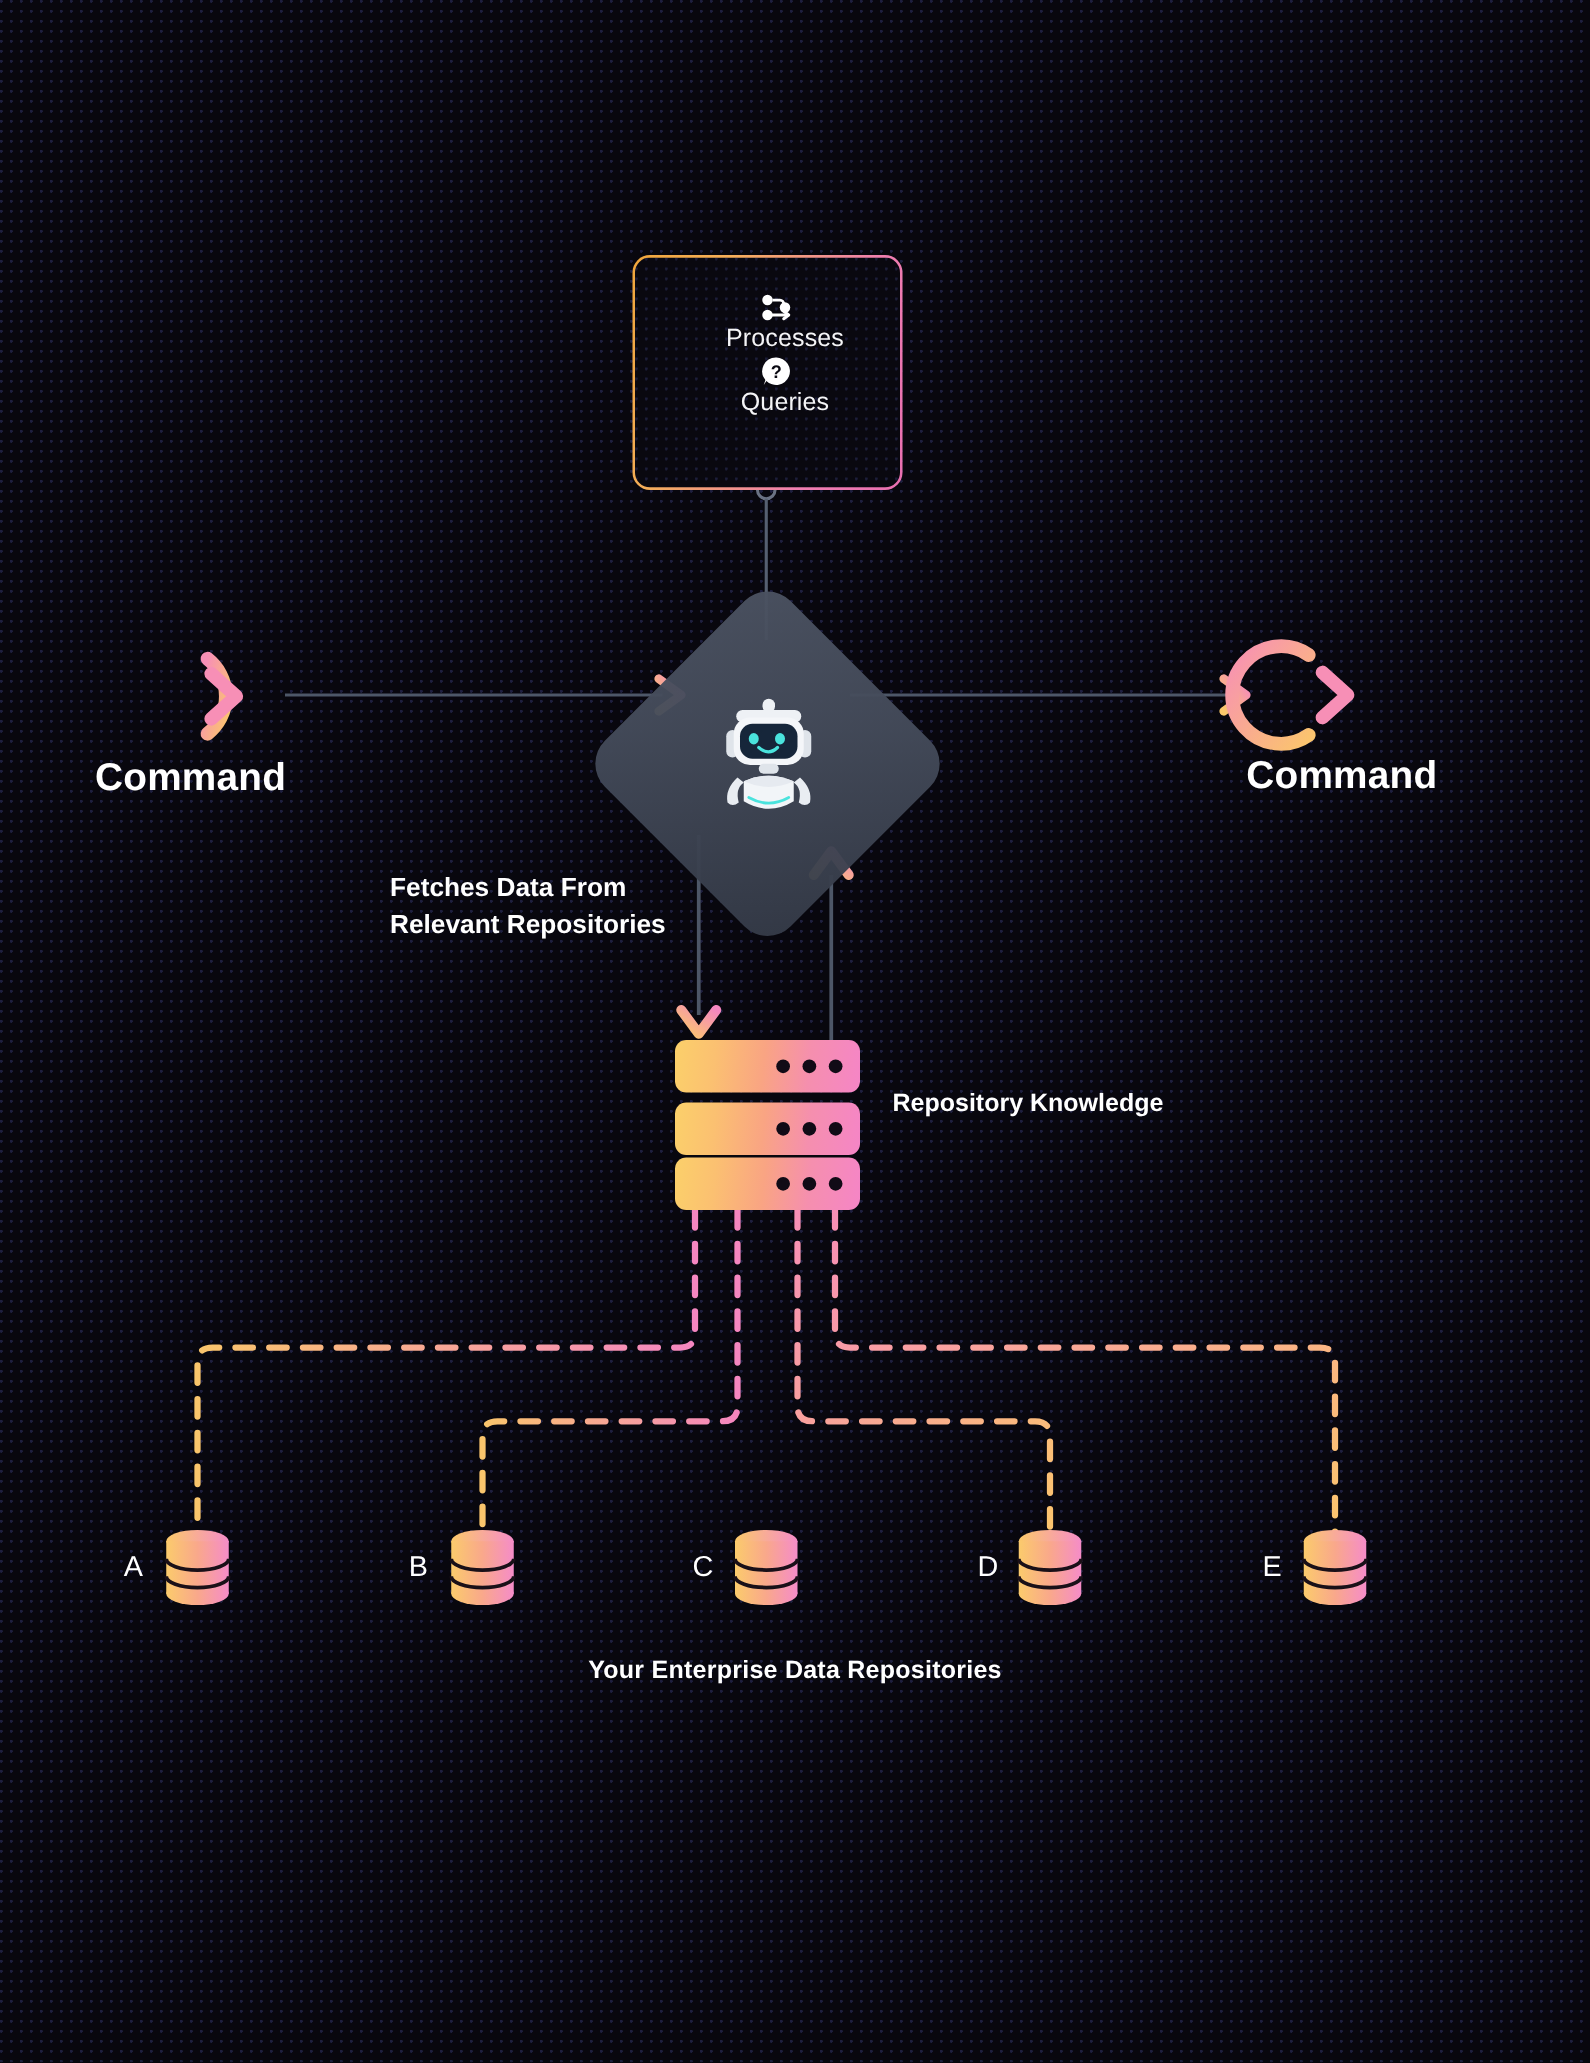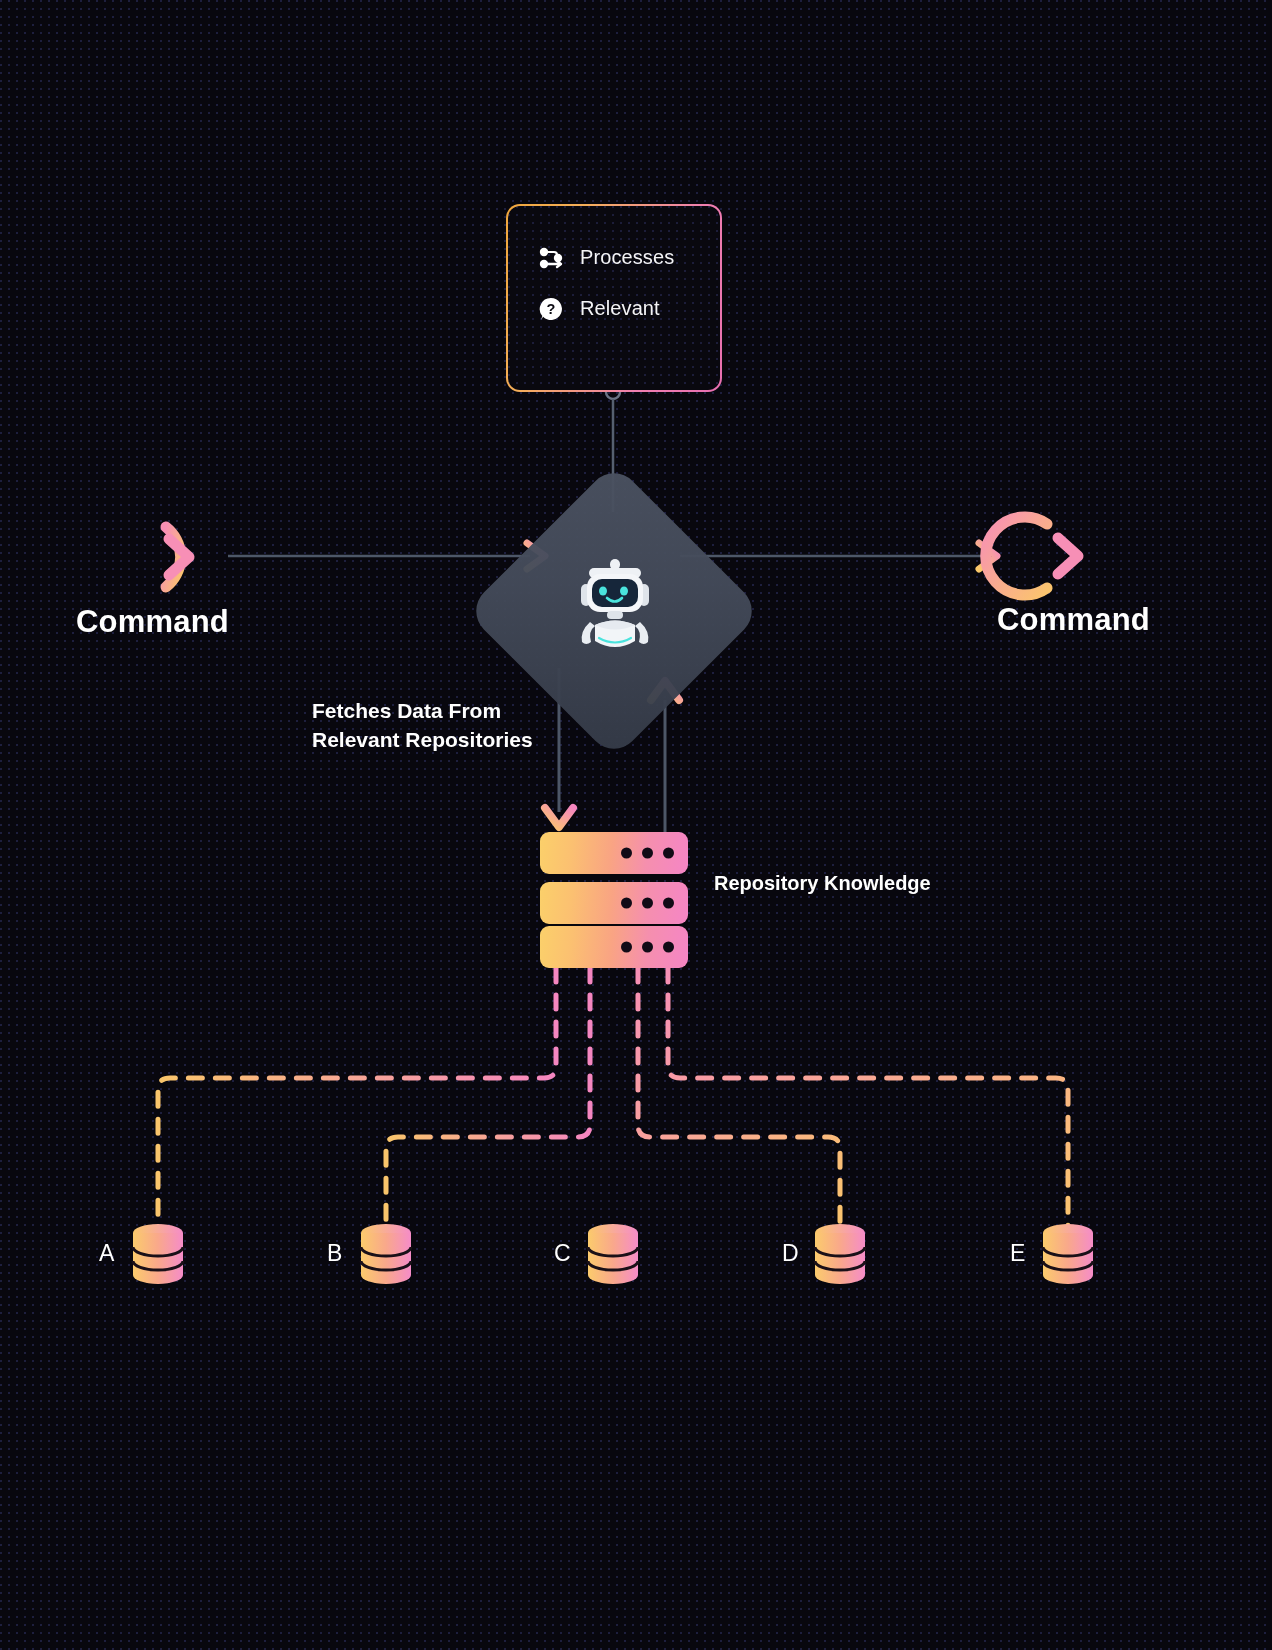--- a/index.html
+++ b/index.html
@@ -34,20 +34,21 @@
     width: 100%; height: 100%;
     border-radius: 12px;
     background:
       radial-gradient(circle at 1px 1px, rgba(64,70,140,0.34) 1px, transparent 1.4px) 0 0 / 8px 8px,
       #09080f;
     padding: 26px 0 0 28px;
   }
   .cap-row {
     display: flex; align-items: center;
     height: 51px;
+    flex-direction: column;
   }
   .cap-ico {
     width: 30px; height: 30px;
     display: flex; align-items: center; justify-content: center;
     margin-right: 14px;
   }
   .cap-label {
     color: #f4f4f6;
     font-size: 20px;
     letter-spacing: .1px;
@@ -259,21 +260,21 @@
       </div>
 
 
       <div class="cap-row">
         <span class="cap-ico">
           <svg width="28" height="28" viewBox="0 0 28 28">
             <path d="M14 3 a11 11 0 1 1 -7.9 18.7 L4 25 l1.3 -4 A11 11 0 0 1 14 3z" fill="#fff"></path>
             <text x="14" y="19.4" text-anchor="middle" font-family="Liberation Sans, sans-serif" font-size="14.5" font-weight="700" fill="#0b0a12">?</text>
           </svg>
         </span>
-        <span class="cap-label">Relevant</span>
+        <span class="cap-label">Queries</span>
       </div>
 
     </div>
   </div>
 
   <div id="diamond"></div>
   <svg id="bot" viewBox="0 0 100 116">
     <rect x="24" y="16" width="52" height="10" rx="5" fill="#eef1f5"></rect>
     <rect x="45" y="7" width="10" height="11" rx="5" fill="#eef1f5"></rect>
     <rect x="16" y="32" width="10" height="22" rx="5" fill="#dfe4ea"></rect>
@@ -326,14 +327,15 @@
   <div id="repo-text">
     <div>Repository Knowledge</div>
   </div>
 
   <div class="db-letter" style="left:99px; top:1240px">A</div>
   <div class="db-letter" style="left:327px; top:1240px">B</div>
   <div class="db-letter" style="left:554px; top:1240px">C</div>
   <div class="db-letter" style="left:782px; top:1240px">D</div>
   <div class="db-letter" style="left:1010px; top:1240px">E</div>
 
+  <div id="bottom-caption">Your Enterprise Data Repositories</div>
 
 </div>
 
 </body></html>

